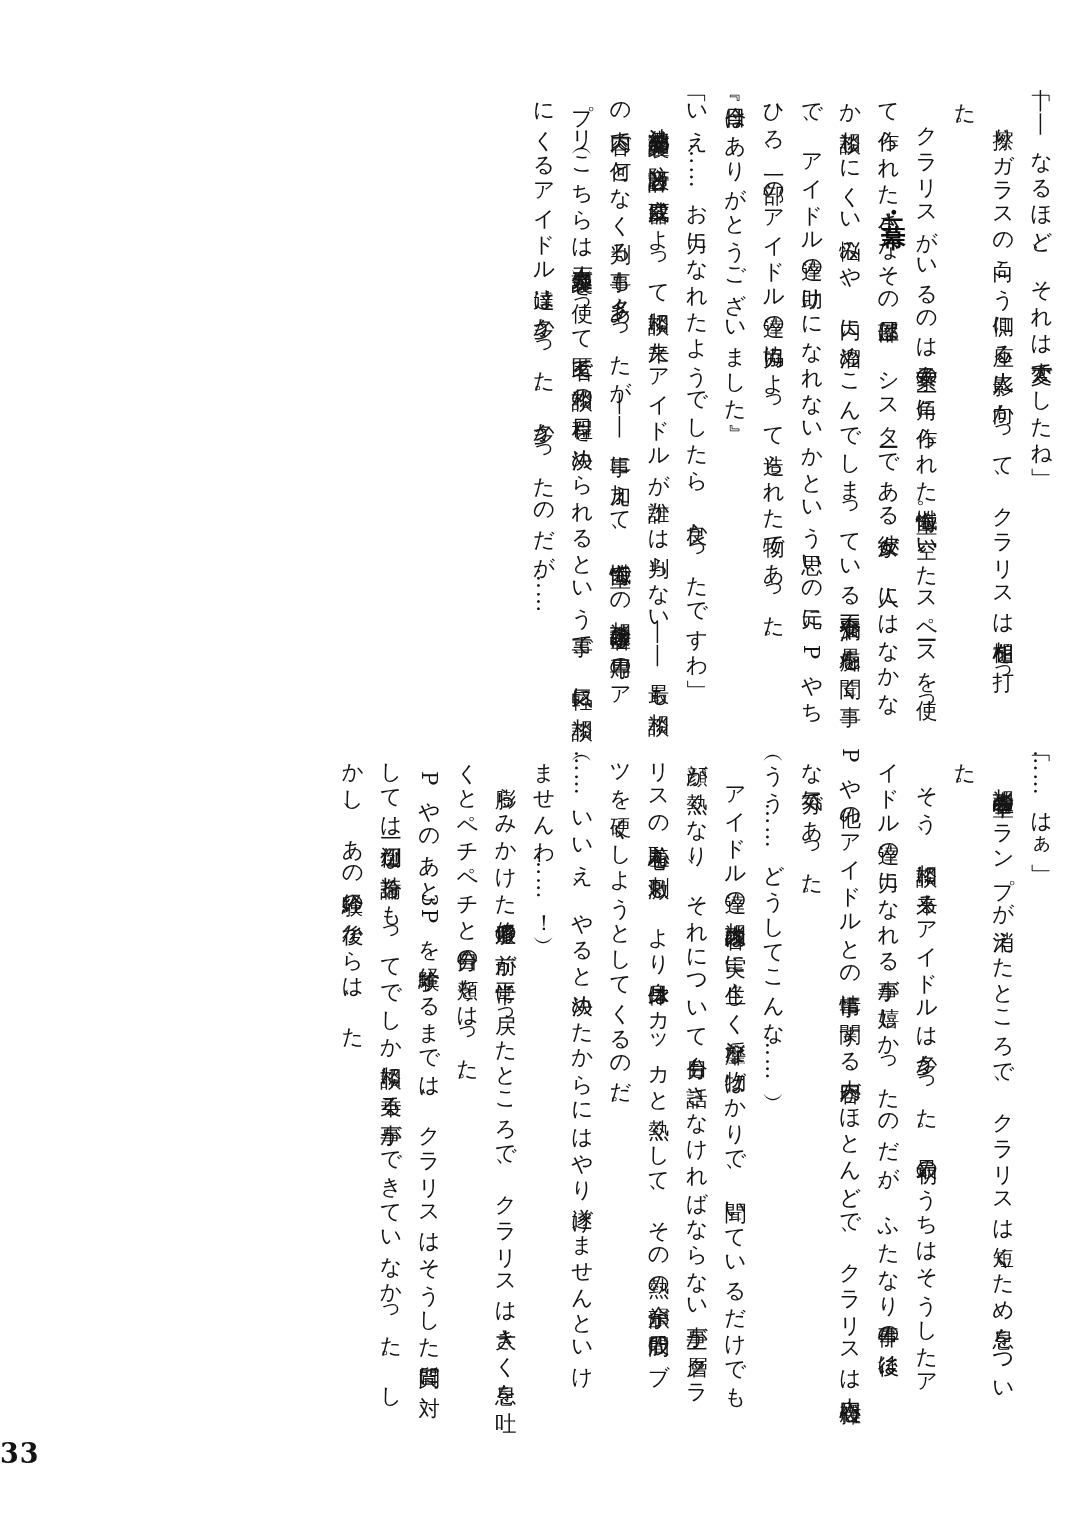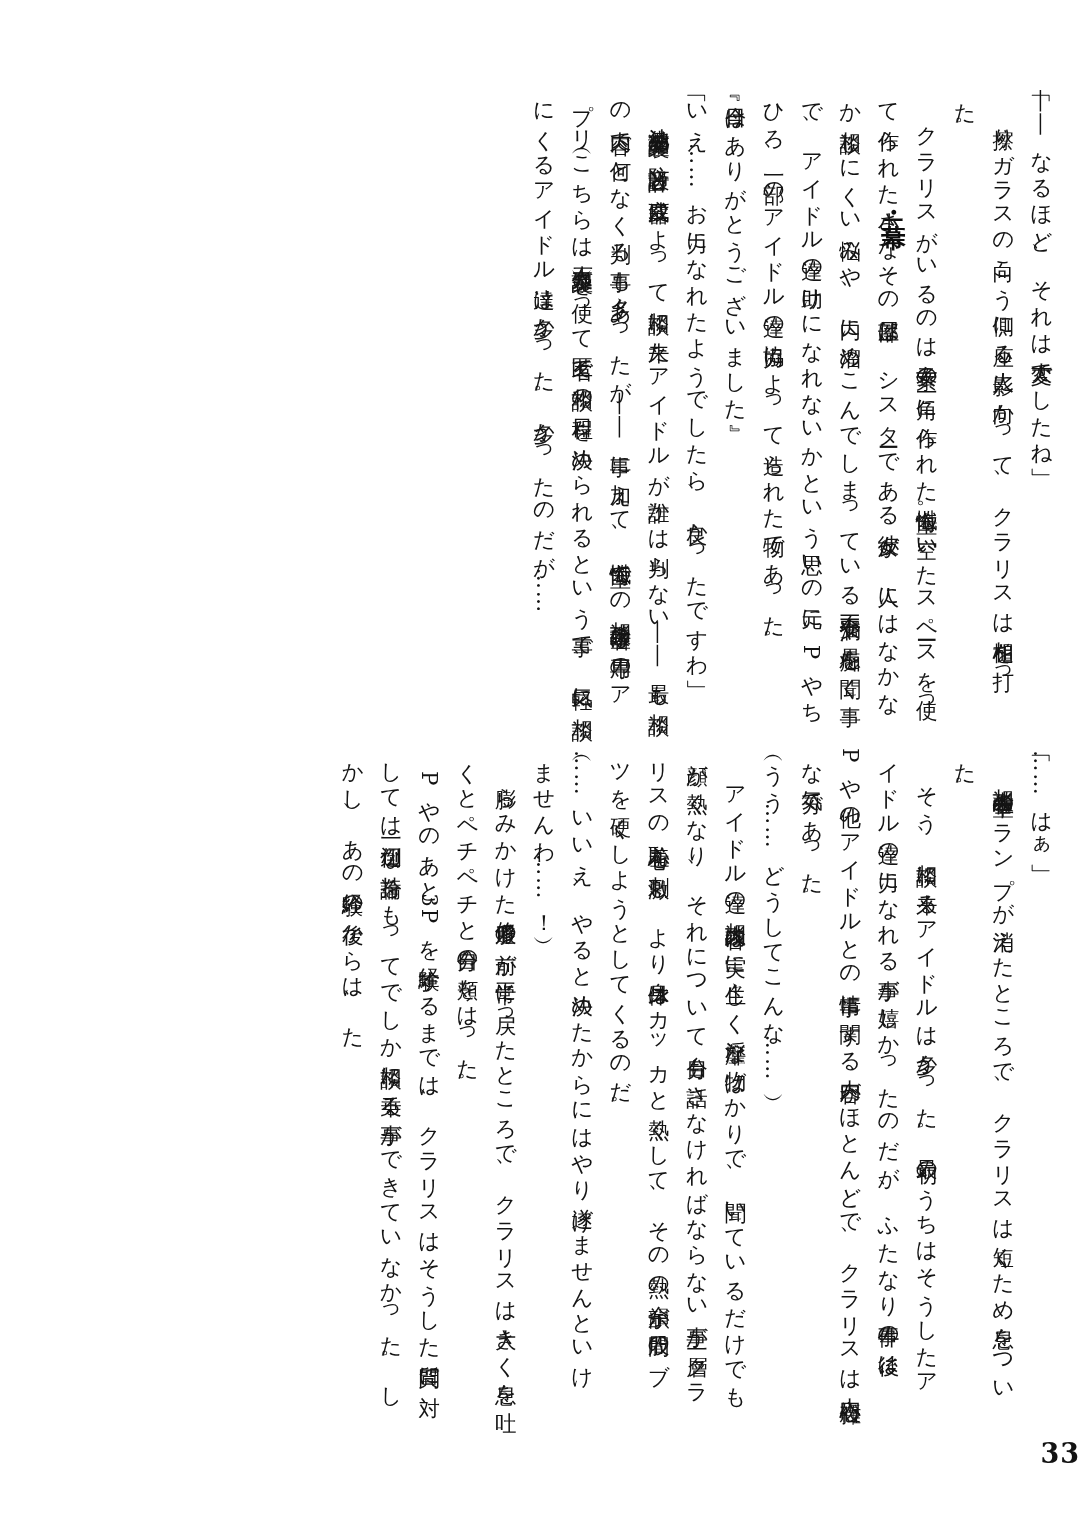--- a/index.html
+++ b/index.html
@@ -73,21 +73,21 @@
   .vblock p.indent {
     text-indent: 23px;
   }
 
   
   #page-number {
     position: absolute;
     left: 0;
     right: 0;
     top: 1438px;
-    text-align: right;
+    text-align: left;
     font-family: "DejaVu Serif", "Liberation Serif", serif;
     font-size: 27px;
     font-weight: 700;
     letter-spacing: 1px;
     color: #131313;
   }
 
   
   #paper-edge {
     position: absolute;

